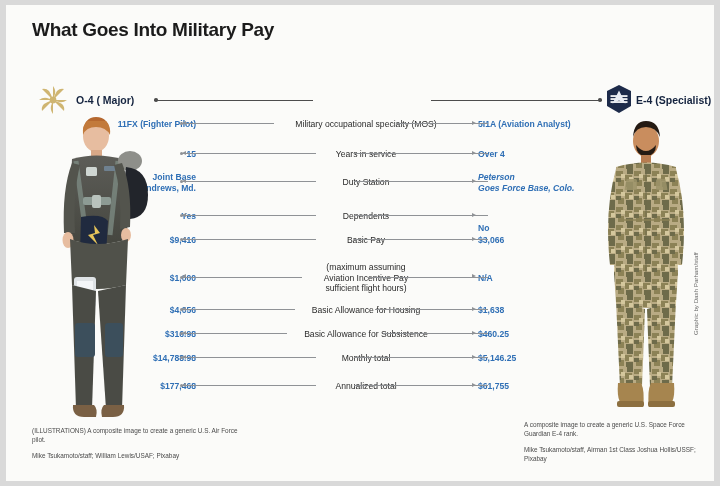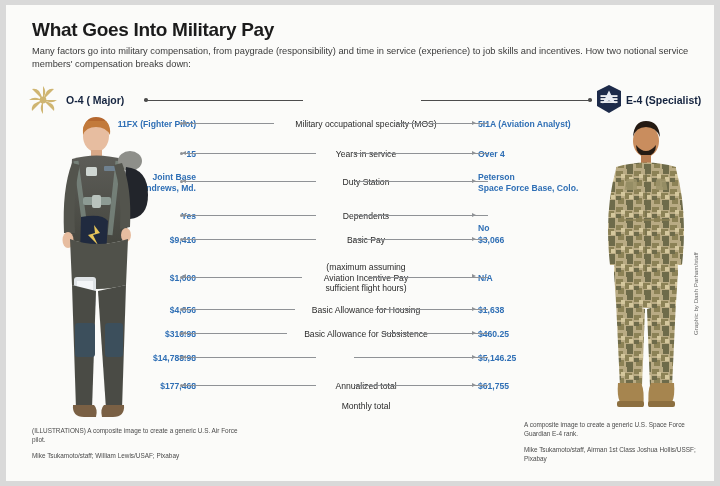--- a/index.html
+++ b/index.html
@@ -21,21 +21,21 @@
     font-size:19px;font-weight:bold;color:#1b1b1b;
     letter-spacing:-0.3px;
   }
   #subtitle{
     position:absolute;left:26px;top:40px;width:666px;
     font-size:9.3px;line-height:12.5px;color:#3a3a3a;
   }
 
   
   #paygrade-row{
-    position:absolute;left:20px;top:84px;width:672px;height:24px;
+    position:absolute;left:30px;top:84px;width:672px;height:24px;
   }
   .rank-badge{position:absolute;top:-4px;}
   #oakleaf{left:2px;width:30px;height:30px;}
   #chevbadge{left:570px;width:26px;height:28px;}
   #o4label{
     position:absolute;left:40px;top:5px;
     font-size:10.5px;font-weight:bold;color:#14233f;white-space:nowrap;
   }
   #e4label{
     position:absolute;left:600px;top:5px;
@@ -102,21 +102,20 @@
     transform:rotate(-90deg);transform-origin:left top;
     white-space:nowrap;
   }
 </style>
 </head>
 <body>
 
 <div id="canvas">
 
   <div id="title">What Goes Into Military Pay</div>
-  <div id="subtitle">Many factors go into military compensation, from paygrade (responsibility) and time in service (experience) to job skills and incentives. How two notional service members' compensation breaks down:</div>
 
   <div id="paygrade-row">
 
     <svg class="rank-badge" id="oakleaf" viewBox="0 0 30 30">
       <g fill="#cdb26a" opacity="0.95">
         <ellipse cx="15" cy="15" rx="3.4" ry="3.4"></ellipse>
         <path d="M15 15 L4 4 Q8 3 11 6 Q13 9 15 15 Z"></path>
         <path d="M15 15 L26 4 Q22 3 19 6 Q17 9 15 15 Z"></path>
         <path d="M15 15 L4 26 Q3 22 6 19 Q9 17 15 15 Z"></path>
         <path d="M15 15 L26 26 Q27 22 24 19 Q21 17 15 15 Z"></path>
@@ -179,23 +178,23 @@
         <div class="arrow r" style="left: 442px; top: 1.9px;"></div>
       </div>
       <div class="row" style="position: absolute; top: 57px;">
         <div class="val left" style="top: 0px;">
           <div>Joint Base</div>
           <div>Andrews, Md.</div>
         </div>
         <div class="label" style="top: 5.25px;">
           <div>Duty Station</div>
         </div>
-        <div class="val right" style="top: 0px;">
+        <div class="val right" style="top: 0px; font-style: italic;">
           <div>Peterson</div>
-          <div>Space Force Base, Colo.</div>
+          <div>Goes Force Base, Colo.</div>
         </div>
         <div class="conn l" style="top: 9.25px; width: 134px;"></div>
         <div class="cap" style="left: 150px; top: 8.25px;"></div>
         <div class="arrow l" style="left: 152px; top: 7.15px;"></div>
         <div class="conn r" style="top: 9.25px; width: 134px;"></div>
         <div class="arrow r" style="left: 442px; top: 7.15px;"></div>
       </div>
       <div class="row" style="position: absolute; top: 96px;">
         <div class="val left" style="top: 0px;">
           <div>Yes</div>
@@ -275,21 +274,21 @@
         <div class="conn l" style="top: 4px; width: 104.575px;"></div>
         <div class="cap" style="left: 150px; top: 3px;"></div>
         <div class="arrow l" style="left: 152px; top: 1.9px;"></div>
         <div class="conn r" style="top: 4px; width: 104.575px;"></div>
         <div class="arrow r" style="left: 442px; top: 1.9px;"></div>
       </div>
       <div class="row" style="position: absolute; top: 238px;">
         <div class="val left" style="top: 0px;">
           <div>$14,788.98</div>
         </div>
-        <div class="label" style="top: 0px; margin-top: 48px;">
+        <div class="label" style="top: 0px;">
           <div>Monthly total</div>
         </div>
         <div class="val right" style="top: 0px;">
           <div>$5,146.25</div>
         </div>
         <div class="conn l" style="top: 4px; width: 134px;"></div>
         <div class="cap" style="left: 150px; top: 3px;"></div>
         <div class="arrow l" style="left: 152px; top: 1.9px;"></div>
         <div class="conn r" style="top: 4px; width: 134px;"></div>
         <div class="arrow r" style="left: 442px; top: 1.9px;"></div>

